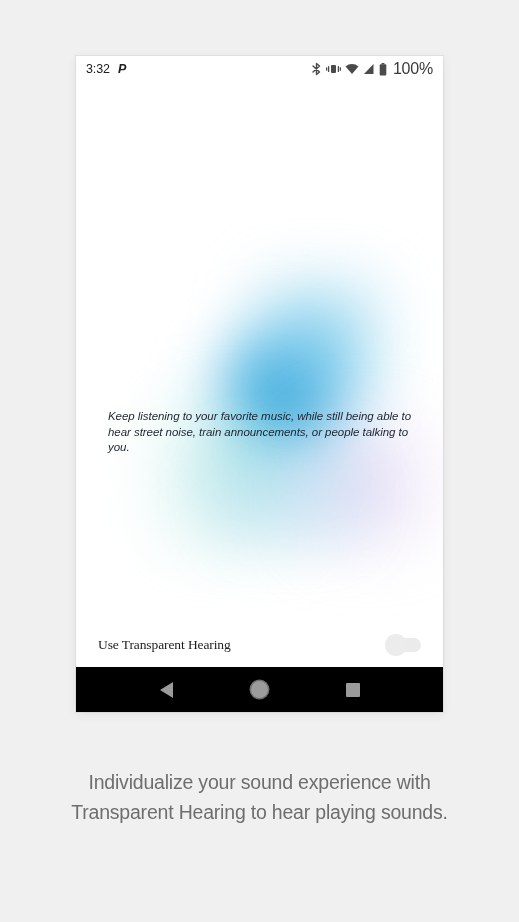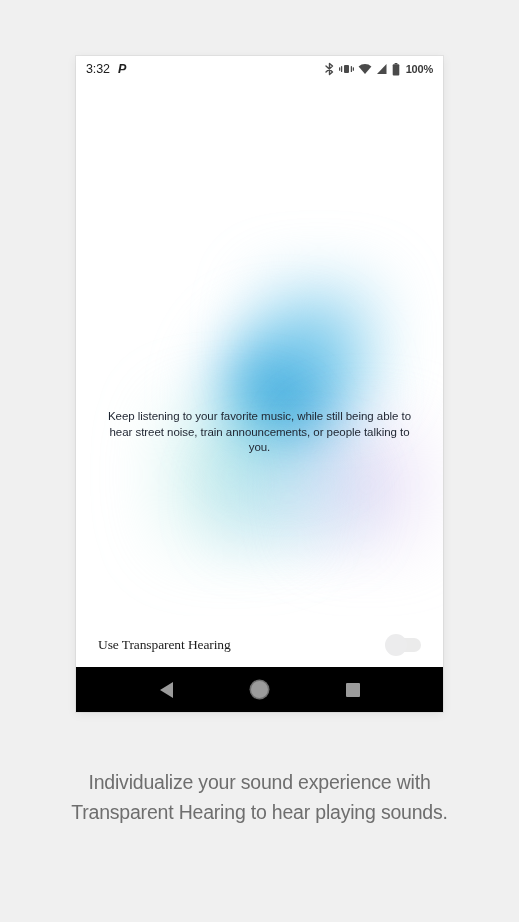--- a/index.html
+++ b/index.html
@@ -56,25 +56,24 @@
     color: #202020;
     font-style: italic;
   }
   .status-right {
     display: flex;
     align-items: center;
     gap: 4px;
   }
   .status-right svg { display: block; }
   .battery-pct {
-    font-size: 11px;
+    font-size: 16px;
     color: #3a3a3a;
     margin-left: 2px;
     letter-spacing: -0.2px;
-    font-weight: bold;
   }
 
   
   #app-bar {
     position: absolute;
     left: 0; top: 26px;
     width: 100%;
     height: 55px;
     display: flex;
     align-items: center;
@@ -166,25 +165,25 @@
         rgba(255,255,255,0) 100%);
     filter: blur(24px);
   }
 
   #hero-text {
     position: absolute;
     left: 0; top: 272px;
     width: 100%;
     padding: 0 32px;
     box-sizing: border-box;
-    text-align: center;
     font-size: 11.5px;
     line-height: 1.35;
     color: #1e2430;
     letter-spacing: -0.05px;
+    font-style: italic;
   }
 
   
   #settings {
     position: absolute;
     left: 0; top: 560px;
     width: 100%;
     background: #ffffff;
   }
   .setting-row {

